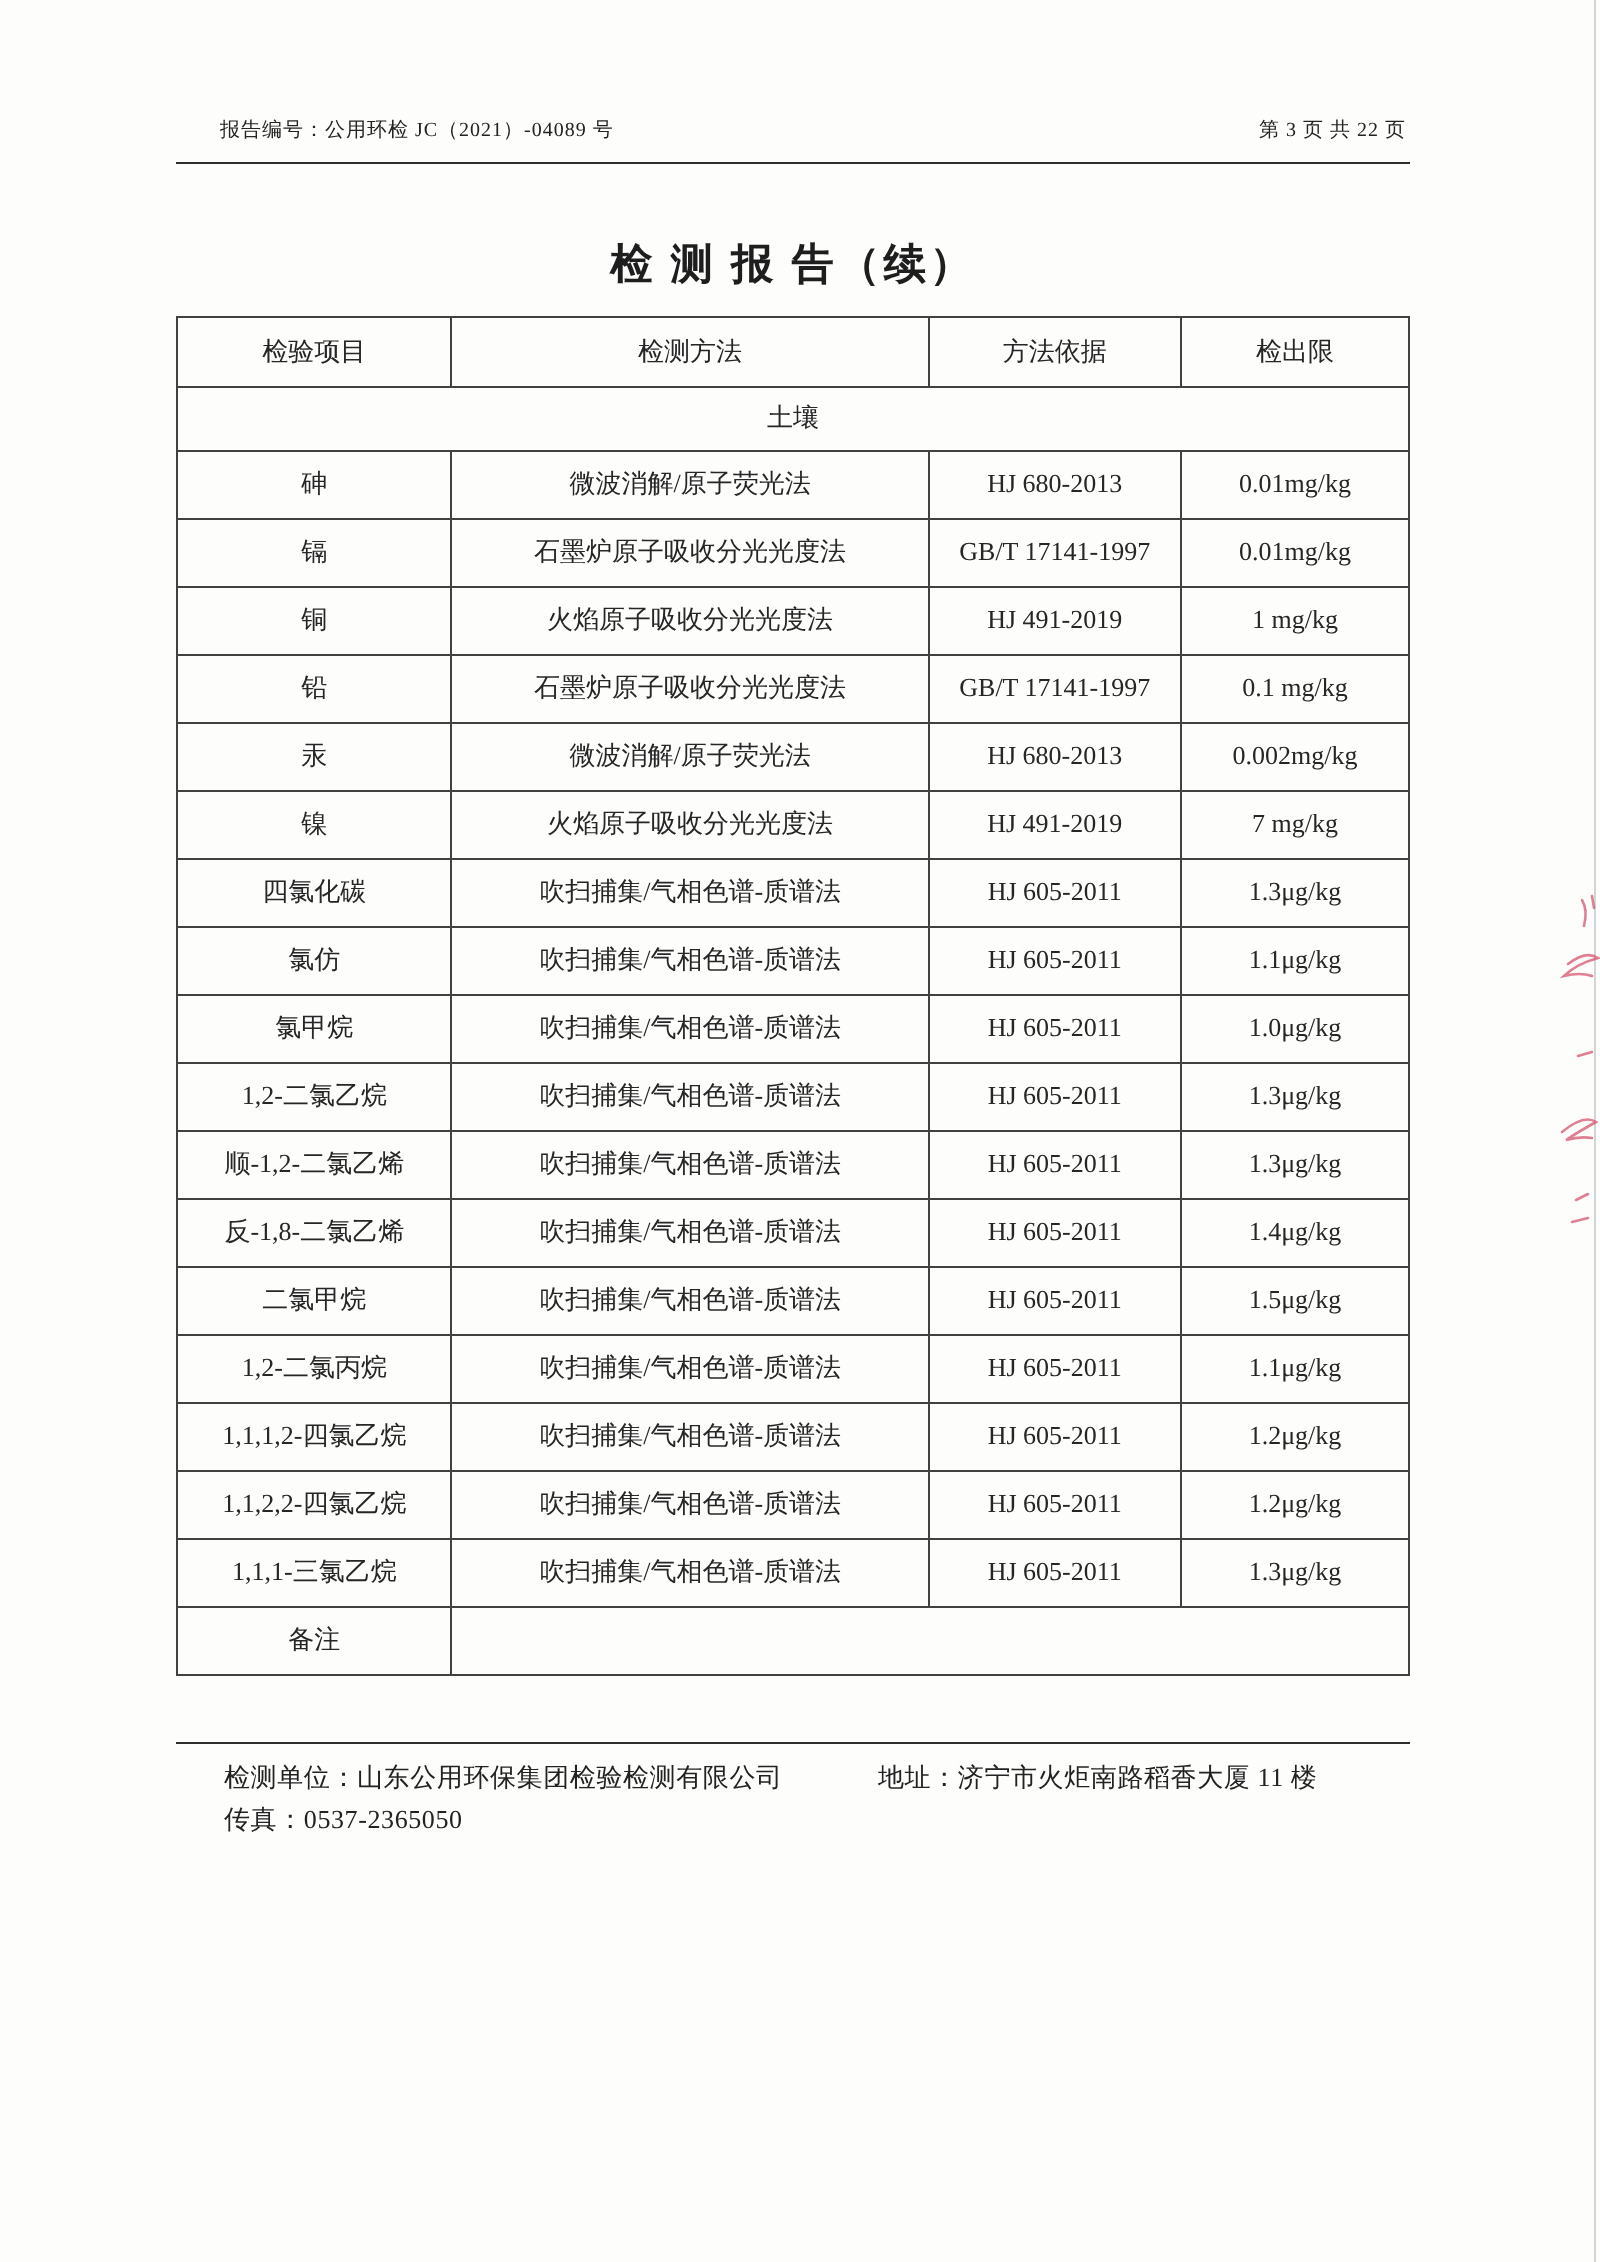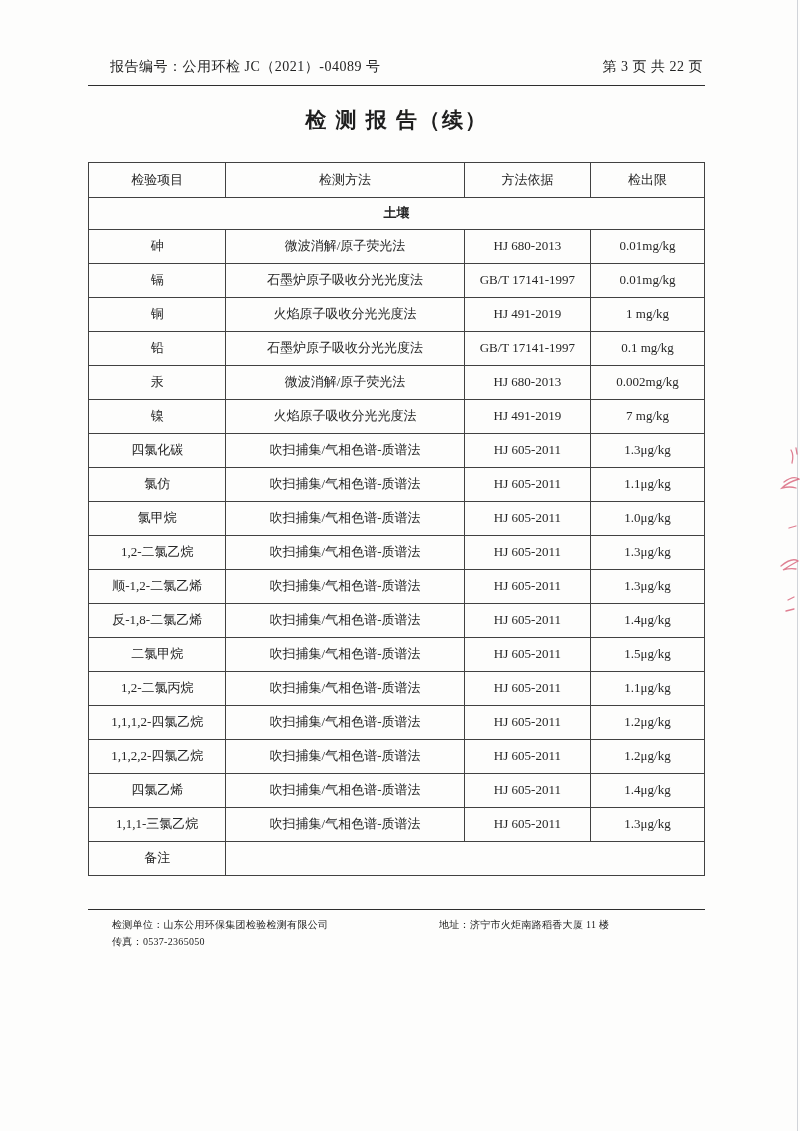--- a/index.html
+++ b/index.html
@@ -4,43 +4,43 @@
 <style>
   html,body{margin:0;padding:0;background:#ffffff;}
   .page{
     position:relative;width:800px;height:1131px;background:#fdfdfc;overflow:hidden;
     font-family:"Liberation Serif","DejaVu Serif",serif;color:#2a2a2a;
   }
   .content{position:absolute;left:88px;top:0;width:617px;}
   .report-header{
     display:flex;justify-content:space-between;
     margin-top:58px;padding:0 2px 9px 22px;border-bottom:1.5px solid #2e2e2e;
-    font-size:14px;color:#232323;letter-spacing:.5px;
+    font-size:10px;color:#232323;letter-spacing:.5px;
   }
   .title{
-    margin:20px 0 0;text-align:center;font-size:21px;font-weight:bold;
+    margin:36px 0 0;text-align:center;font-size:21px;font-weight:bold;
     letter-spacing:2px;color:#1e1e1e;
   }
   table.report{
-    width:100%;margin-top:28px;border-collapse:collapse;table-layout:fixed;
+    width:100%;margin-top:12px;border-collapse:collapse;table-layout:fixed;
     line-height:1.45;
   }
   table.report th,table.report td{
     border:1px solid #414141;font-size:13px;font-weight:normal;color:#262626;
     text-align:center;vertical-align:middle;padding:2px 8px;height:29px;
     overflow:hidden;
   }
   table.report thead th{height:30px;}
   td[data-name="method-cell"]{padding:2px 13px;font-family:Liberation Serif, serif;}
-  tr.section-row td{height:27px;font-weight:bold;}
+  tr.section-row td{height:27px;}
   td[data-name="remark-value-cell"]{text-align:left;}
   .footer-rule{border-top:1.5px solid #2e2e2e;margin-top:33px;}
   .footer{
     display:grid;grid-template-columns:327px 1fr;row-gap:3px;
-    padding:8px 0 0 24px;font-size:10px;color:#222;letter-spacing:.3px;
+    padding:8px 0 0 24px;font-size:13px;color:#222;letter-spacing:.3px;
   }
   .edge-line{position:absolute;left:797px;top:0;width:1px;height:1131px;background:#c9cdd2;opacity:.85;}
   .ink-marks{position:absolute;left:772px;top:440px;}
 </style>
 </head>
 <body>
 
 <div class="page" data-name="scanned-report-page">
 
   <div class="content" data-name="report-content">
@@ -161,26 +161,20 @@
             <td data-name="basis-cell">HJ 605-2011</td>
             <td data-name="limit-cell">1.2μg/kg</td>
           </tr>
           <tr data-name="table-row">
             <td data-name="item-cell">1,1,2,2-四氯乙烷</td>
             <td data-name="method-cell">吹扫捕集/气相色谱-质谱法</td>
             <td data-name="basis-cell">HJ 605-2011</td>
             <td data-name="limit-cell">1.2μg/kg</td>
           </tr>
           <tr data-name="table-row">
-            <td data-name="item-cell">四氯乙烯</td>
-            <td data-name="method-cell">吹扫捕集/气相色谱-质谱法</td>
-            <td data-name="basis-cell">HJ 605-2011</td>
-            <td data-name="limit-cell">1.4μg/kg</td>
-          </tr>
-          <tr data-name="table-row">
             <td data-name="item-cell">1,1,1-三氯乙烷</td>
             <td data-name="method-cell">吹扫捕集/气相色谱-质谱法</td>
             <td data-name="basis-cell">HJ 605-2011</td>
             <td data-name="limit-cell">1.3μg/kg</td>
           </tr>
         </tbody>
       <tbody data-name="table-remark">
         <tr data-name="remark-row">
           <td data-name="remark-label-cell">备注</td>
           <td colspan="3" data-name="remark-value-cell"></td>

